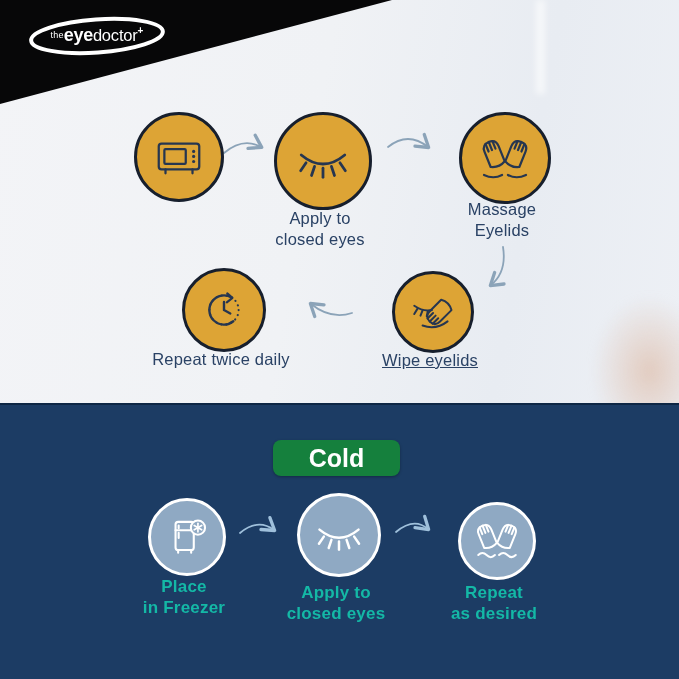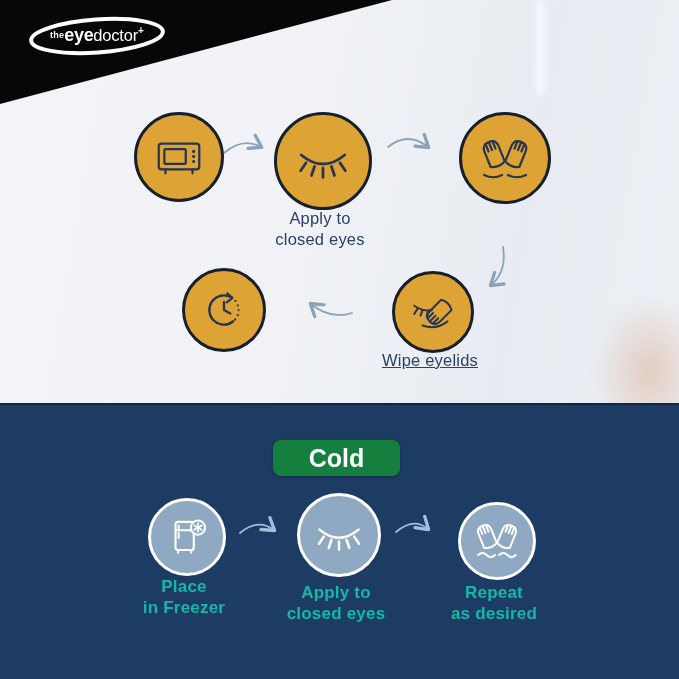--- a/index.html
+++ b/index.html
@@ -19,21 +19,21 @@
     background:radial-gradient(closest-side, rgba(224,197,182,0.85), rgba(224,197,182,0));
     filter:blur(5px);}
   .black-wedge{
     position:absolute;left:0;top:0;width:679px;height:110px;background:#070708;
     clip-path:polygon(0 0,392px 0,0 104px);
   }
   .logo{position:absolute;left:26px;top:13px;width:142px;height:46px;
     display:flex;align-items:center;justify-content:center;color:#fff;}
   .logo svg{position:absolute;left:0;top:0;}
   .logo-text{position:relative;display:flex;align-items:baseline;transform:translateY(-1px);}
-  .lg-the{font-size:9px;font-weight:700;letter-spacing:.2px;transform:translateY(-3px);}
+  .lg-the{font-size:9px;font-weight:400;letter-spacing:.2px;transform:translateY(-3px);}
   .lg-eye{font-size:18px;font-weight:700;letter-spacing:-.3px;}
   .lg-doctor{font-size:16.5px;font-weight:300;letter-spacing:-.2px;}
   .lg-plus{font-size:10px;font-weight:700;transform:translateY(-7px);}
   .pill{
     position:absolute;display:flex;align-items:center;justify-content:center;
     color:#fff;font-weight:700;
   }
   .pill-hot{left:272px;top:57px;width:128px;height:35px;background:#D7A434;
     border-radius:6px;font-size:25px;box-shadow:0 1px 2px rgba(0,0,0,.15);}
   .pill-cold{left:273px;top:438px;width:127px;height:36px;background:#15803d;
@@ -142,20 +142,22 @@
           </g>
           <g transform="translate(10,-4) rotate(22)">
             <path d="M-6.5,10 L-6.5,-4 Q-6.5,-10.5 0,-10.5 Q6.5,-10.5 6.5,-4 L6.5,10 Q0,13.5 -6.5,10 Z"></path>
             <path d="M-3.2,-10 V-3 M0,-10.5 V-3 M3.2,-10 V-3"></path>
           </g>
           <path d="M-18,14.5 Q-10,18.5 -2.5,14.5"></path>
           <path d="M2.5,14.5 Q10,18.5 18,14.5"></path>
         </g>
       </svg>
     </div>
+    <div class="lbl hot-lbl l-h3">Massage
+Eyelids</div>
 
     <div class="circle gold c-h4">
       <svg class="icon-svg" width="50" height="50" viewBox="-24 -24 48 48">
         <g fill="none" stroke="#263650" stroke-width="1.9" stroke-linecap="round" stroke-linejoin="round">
           <path d="M-18,-6 Q-9,0 -1,-2"></path>
           <path d="M-15,-3 L-18,2 M-10,-1.5 L-12,3.5 M-5,-1 L-6,4"></path>
           <g transform="translate(5,1) rotate(-135)">
             <path d="M-7,11 L-7,-4.5 Q-7,-11.5 0,-11.5 Q7,-11.5 7,-4.5 L7,11 Q0,15 -7,11 Z"></path>
             <path d="M-3.5,-11 V-3.5 M0,-11.5 V-3.5 M3.5,-11 V-3.5"></path>
           </g>
@@ -168,20 +170,21 @@
     <div class="circle gold c-h5">
       <svg class="icon-svg" width="52" height="52" viewBox="-24 -24 48 48">
         <g fill="none" stroke="#263650" stroke-linecap="round" stroke-linejoin="round">
           <circle r="13.5" stroke-width="2" stroke-dasharray="0.1 4.6"></circle>
           <path d="M7,-11.55 A13.5,13.5 0 1 0 8.6,10.4" stroke-width="2.2"></path>
           <path d="M0,0 V-7.5 M0,0 L5.8,3.2" stroke-width="2.2"></path>
           <path d="M3,-15.3 L7.8,-11.2 L2.6,-7" stroke-width="2"></path>
         </g>
       </svg>
     </div>
+    <div class="lbl hot-lbl l-h5">Repeat twice daily</div>
   </section>
 
   <section class="cold-section">
     <div class="pill pill-cold" style="left:273px;top:35px;">Cold</div>
 
     <svg class="arrows" width="679" height="276">
       <defs>
         <marker id="mc" viewBox="0 0 12 12" refX="8.5" refY="6" markerWidth="11" markerHeight="11" orient="auto">
           <path d="M2,1.5 L9,6 L2,10.5" fill="none" stroke="#9FC0DB" stroke-width="2" stroke-linecap="round" stroke-linejoin="round"></path>
         </marker>

